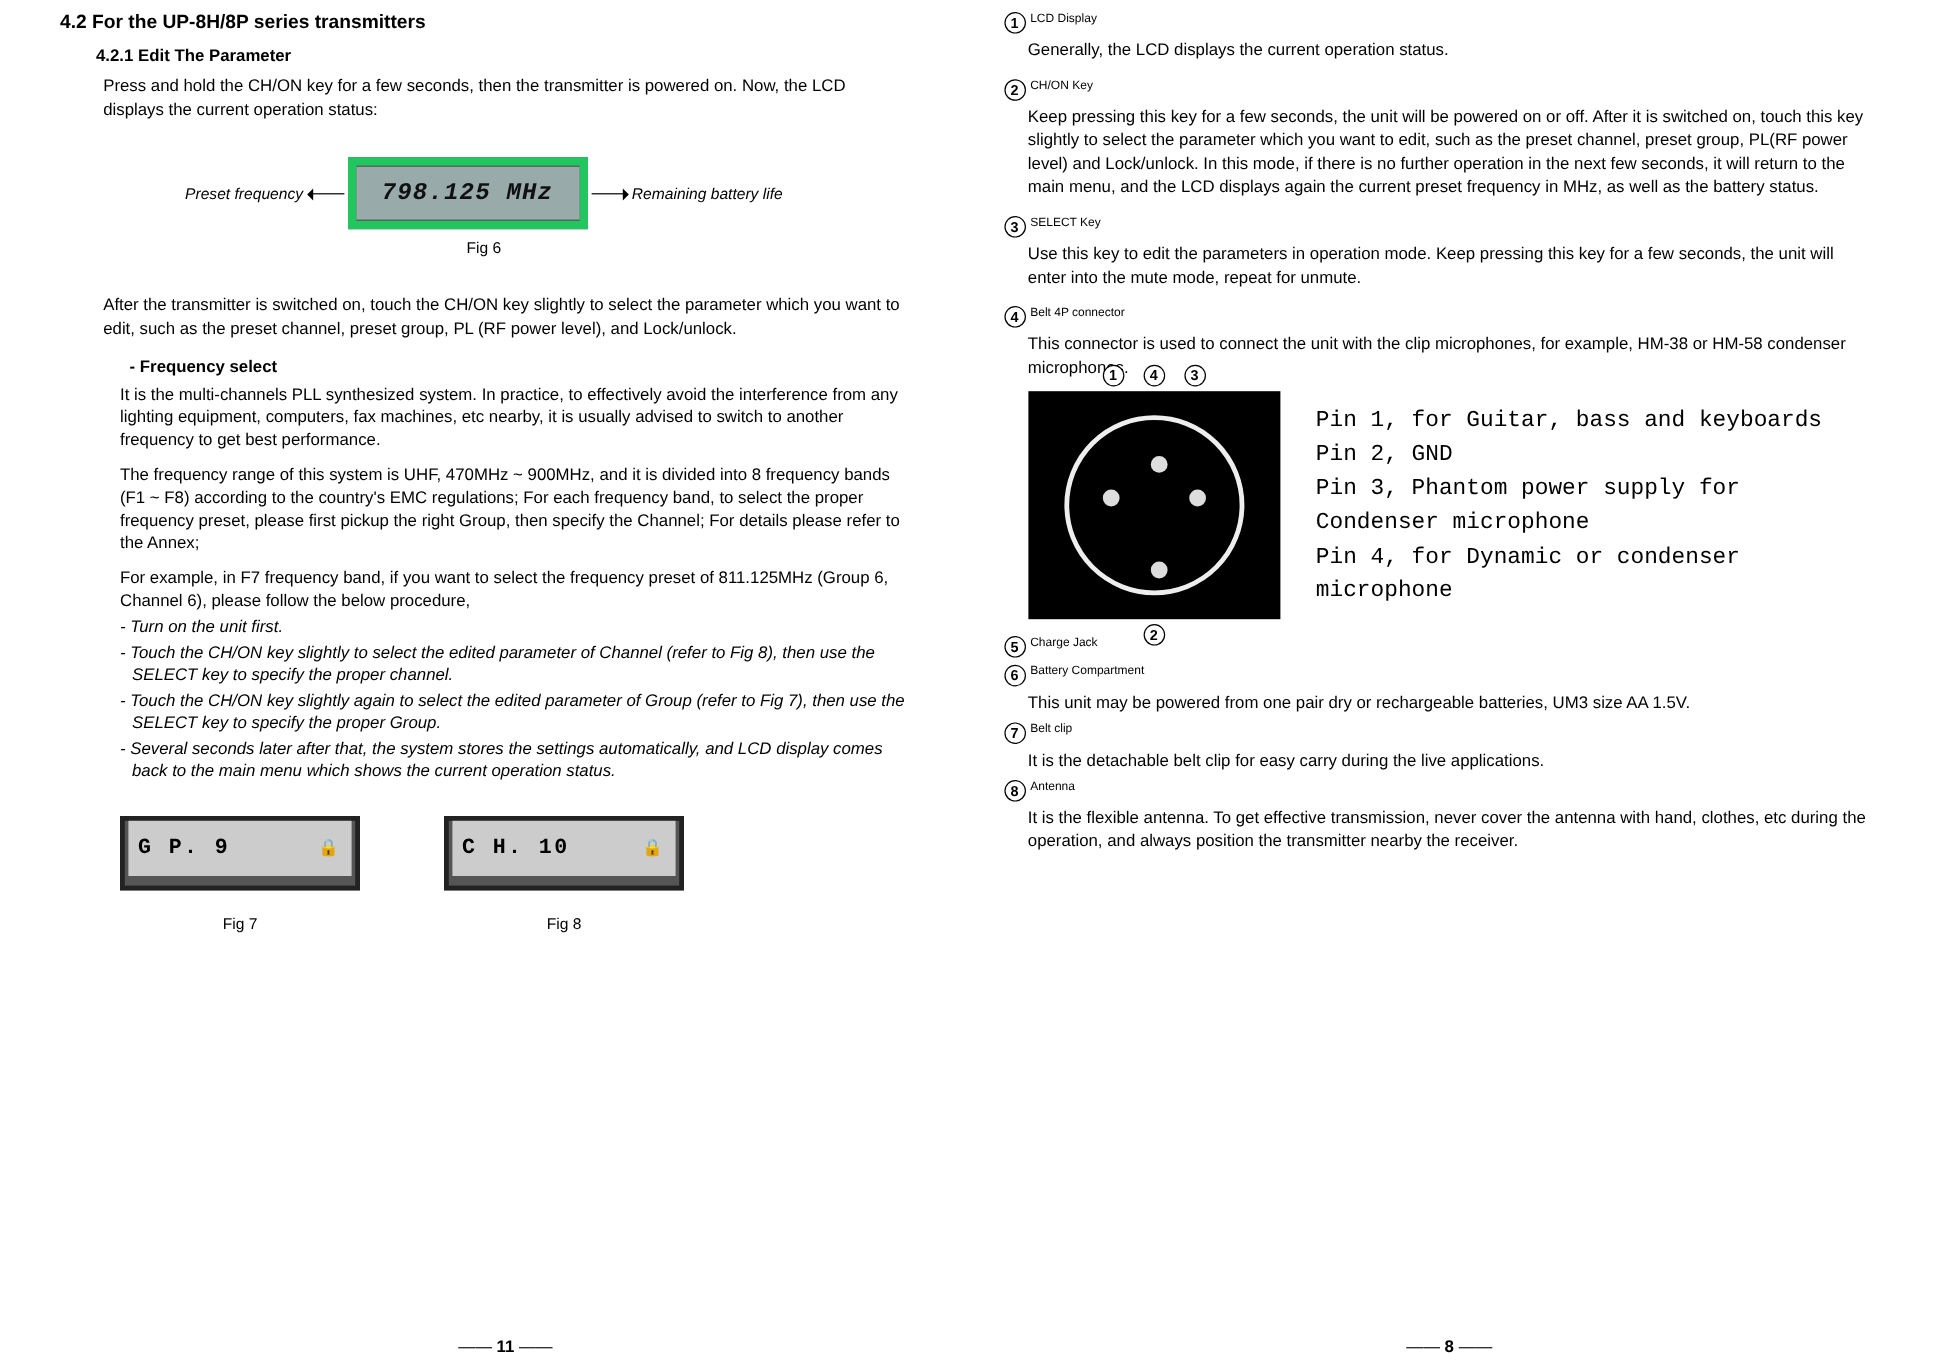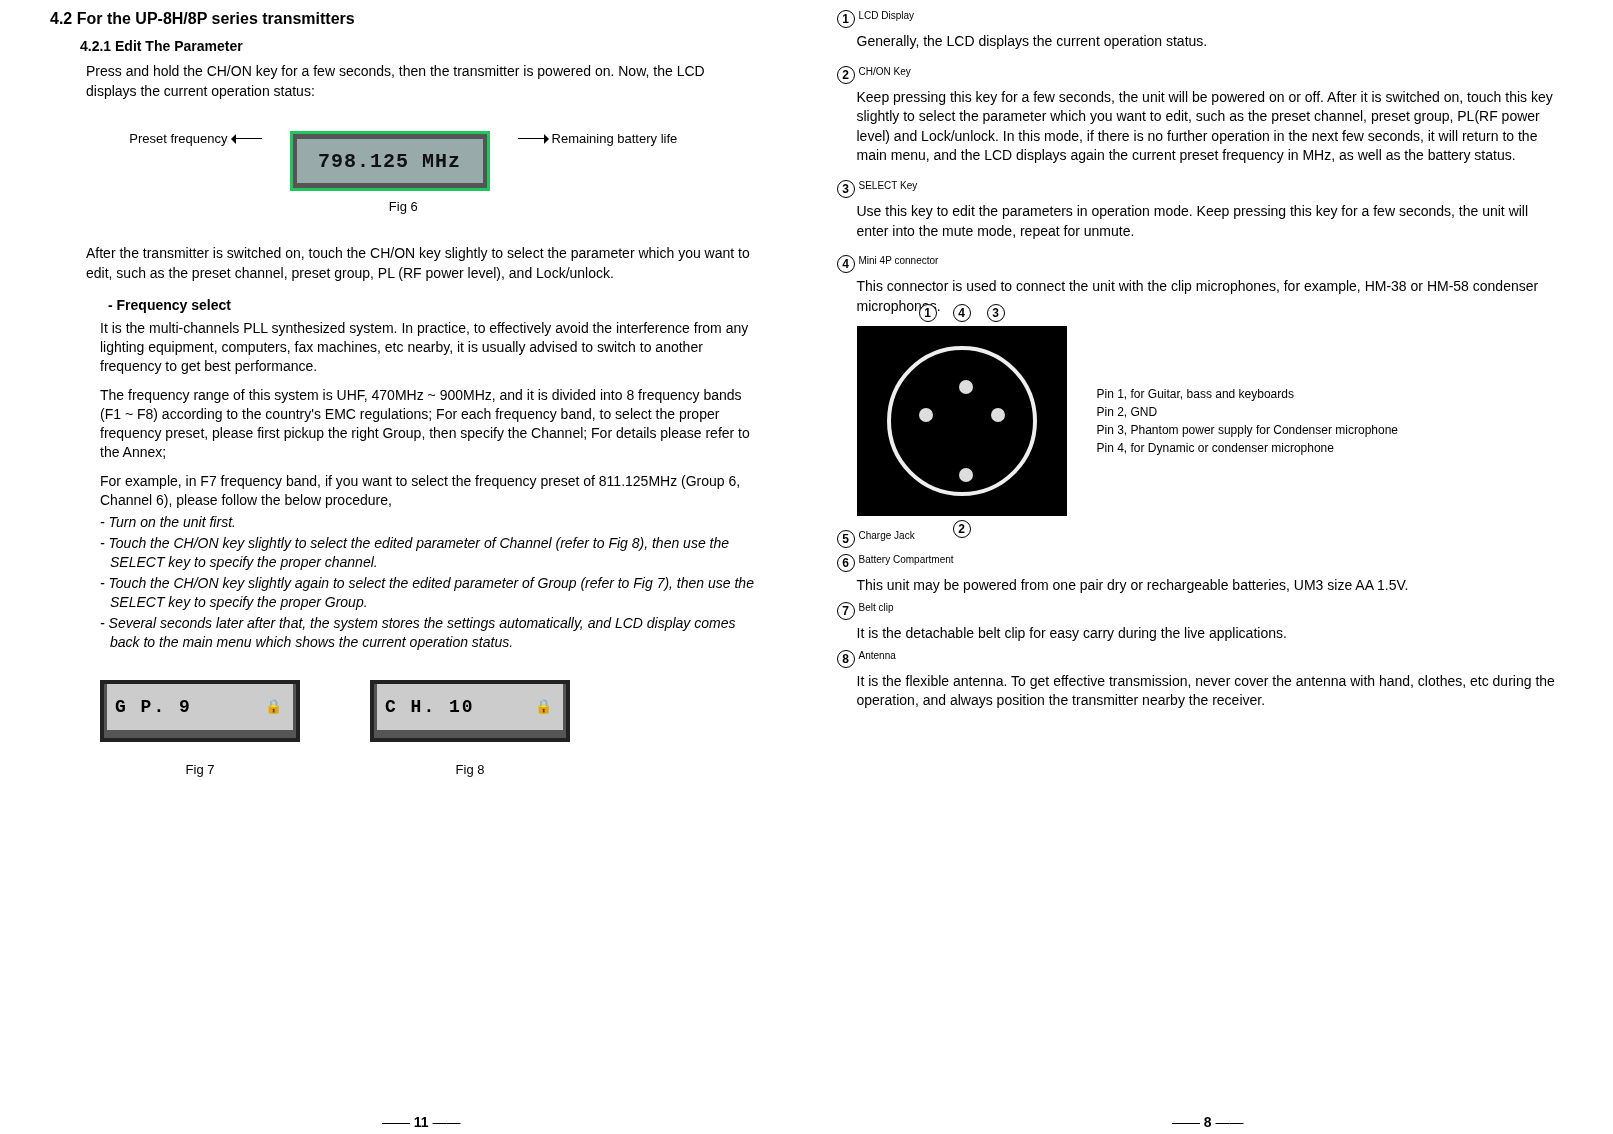--- a/index.html
+++ b/index.html
@@ -21,31 +21,32 @@
   .page-left { padding-right: 50px; }
   .page-right { padding-left: 30px; }
   h2 { font-size: 16px; font-weight: bold; margin-bottom: 10px; }
   h3 { font-size: 14px; font-weight: bold; margin: 8px 0 8px 30px; }
   h4 { font-size: 14px; font-weight: bold; margin: 14px 0 6px 0; }
   .body-text { margin: 8px 0 8px 36px; line-height: 1.4; }
   .body-text-tight { margin: 4px 0 4px 50px; line-height: 1.35; }
   .indent-text { margin-left: 20px; line-height: 1.4; }
   .fig-row {
     display: flex;
-    align-items: flex-start;
+    align-items: center;
     justify-content: center;
-    gap: 28px;
+    gap: 3px;
     margin: 30px 0 8px 0;
+    font-style: italic;
   }
   .fig-label { text-align: center; font-size: 13px; margin-top: 4px; }
   .lcd-box {
     width: 200px; height: 60px;
     background: #555;
     display: flex; align-items: center; justify-content: center;
-    border: 3px solid #22c55e;
+    border: 7px solid #22c55e;
   }
   .lcd-inner {
     width: 186px; height: 44px;
     background: #9aa;
     display: flex; align-items: center; justify-content: center;
     font-family: "Courier New", monospace;
     font-weight: bold; font-size: 20px; letter-spacing: 1px;
     color: #111;
   }
   .arrow-label { font-size: 13px; display: flex; align-items: center; gap: 4px; }
@@ -83,21 +84,21 @@
   }
   .pin { position:absolute; width:14px; height:14px; background:#ddd; border-radius:50%; }
   .p1 { top:58px; left:28px; }
   .p2 { bottom:10px; left:68px; }
   .p3 { top:58px; right:28px; }
   .p4 { top:30px; left:68px; }
   .callouts-top { position:absolute; top:-22px; left:0; right:0; display:flex; justify-content:center; gap:16px;}
   .callouts-top .circled-num { border-color:#000; background:#fff; color:#000; margin:0;}
   .callout-bottom { position:absolute; bottom:-22px; left:0; right:0; display:flex; justify-content:center;}
   .callout-bottom .circled-num { border-color:#000; background:#fff; color:#000; margin:0;}
-  .pin-desc { font-size:12px; line-height:1.5; }
+  .pin-desc { font-size:19px; line-height:1.5;font-family:Liberation Mono, monospace; }
   .proc-list { margin-left:50px; }
   .proc-list li { list-style:none; text-indent:-10px; padding-left:10px; line-height:1.35; margin-bottom:2px;font-style:italic;}
 </style>
 </head>
 <body>
 
 <div class="page page-left">
   <h2>4.2 For the UP-8H/8P series transmitters</h2>
   <h3>4.2.1 Edit The Parameter</h3>
   <p class="body-text">Press and hold the CH/ON key for a few seconds, then the transmitter is powered on. Now, the LCD displays the current operation status:</p>
@@ -177,21 +178,21 @@
     <div class="item-row">
       <span class="circled-num">3</span>
       <span class="item-title">SELECT Key</span>
     </div>
     <p class="indent-text">Use this key to edit the parameters in operation mode. Keep pressing this key for a few seconds, the unit will enter into the mute mode, repeat for unmute.</p>
   </div>
 
   <div style="margin-top:14px">
     <div class="item-row">
       <span class="circled-num">4</span>
-      <span class="item-title">Mini 4P connector</span>
+      <span class="item-title">Belt 4P connector</span>
     </div>
     <p class="indent-text">This connector is used to connect the unit with the clip microphones, for example, HM-38 or HM-58 condenser microphones.</p>
   </div>
 
   <div class="connector-fig">
     <div style="position:relative;">
       <div class="callouts-top">
         <span class="circled-num">1</span>
         <span class="circled-num">4</span>
         <span class="circled-num">3</span>

